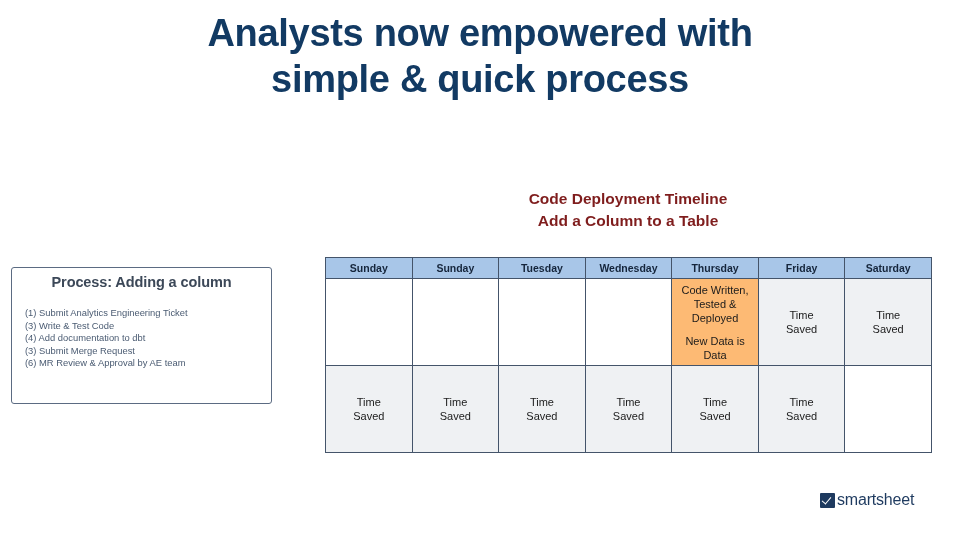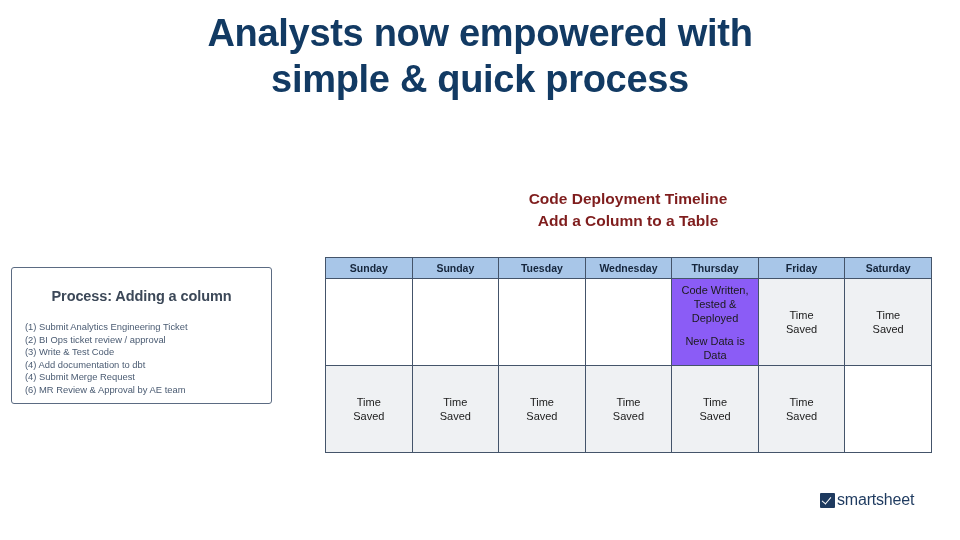--- a/index.html
+++ b/index.html
@@ -42,21 +42,21 @@
     border: 1.5px solid #5B6B82;
     border-radius: 3px;
     box-sizing: border-box;
     background: #ffffff;
   }
   .process-title {
     text-align: center;
     color: #3C4858;
     font-size: 14.5px;
     font-weight: bold;
-    margin-top: 20px;
+    margin-top: 6px;
     letter-spacing: -0.1px;
   }
   .process-list {
     margin: 17px 0 0 13px;
     color: #4A5B72;
     font-size: 9.4px;
     line-height: 12.6px;
   }
   .process-list .step {
     white-space: nowrap;
@@ -105,21 +105,21 @@
   }
   .calendar td {
     height: 87px;
     font-size: 11px;
     color: #1B1B1B;
     line-height: 14px;
     font-weight: normal;
   }
   .cell-empty   { background: #ffffff; }
   .cell-saved   { background: #EFF1F3; }
-  .cell-green   { background: #8b5cf6; font-size: 8.2px; line-height: 10.5px; }
+  .cell-green   { background: #fdba74; font-size: 8.2px; line-height: 10.5px; }
   .cell-none    { border: none; background: transparent; }
   .cell-green .blk { display: block; }
   .cell-green .gap { display: block; height: 9px; }
   .saved-line { display: block; }
 
   
   .logo {
     position: absolute;
     left: 820px;
     top: 492px;
@@ -158,24 +158,23 @@
 
 <div class="slide-title">
   <span class="line">Analysts now empowered with</span>
   <span class="line">simple &amp; quick process</span>
 </div>
 
 <div class="process-box">
   <div class="process-title">Process: Adding a column</div>
   <div class="process-list">
     <div class="step">(1) Submit Analytics Engineering Ticket</div>
-    <div class="step">(2) BI Ops ticket review / approval</div>
     <div class="step">(3) Write &amp; Test Code</div>
     <div class="step">(4) Add documentation to dbt</div>
-    <div class="step">(4) Submit Merge Request</div>
+    <div class="step">(3) Submit Merge Request</div>
     <div class="step">(6) MR Review &amp; Approval by AE team</div>
   </div>
 </div>
 
 <div class="table-heading">
   <span class="line">Code Deployment Timeline</span>
   <span class="line">Add a Column to a Table</span>
 </div>
 
 <table class="calendar">

